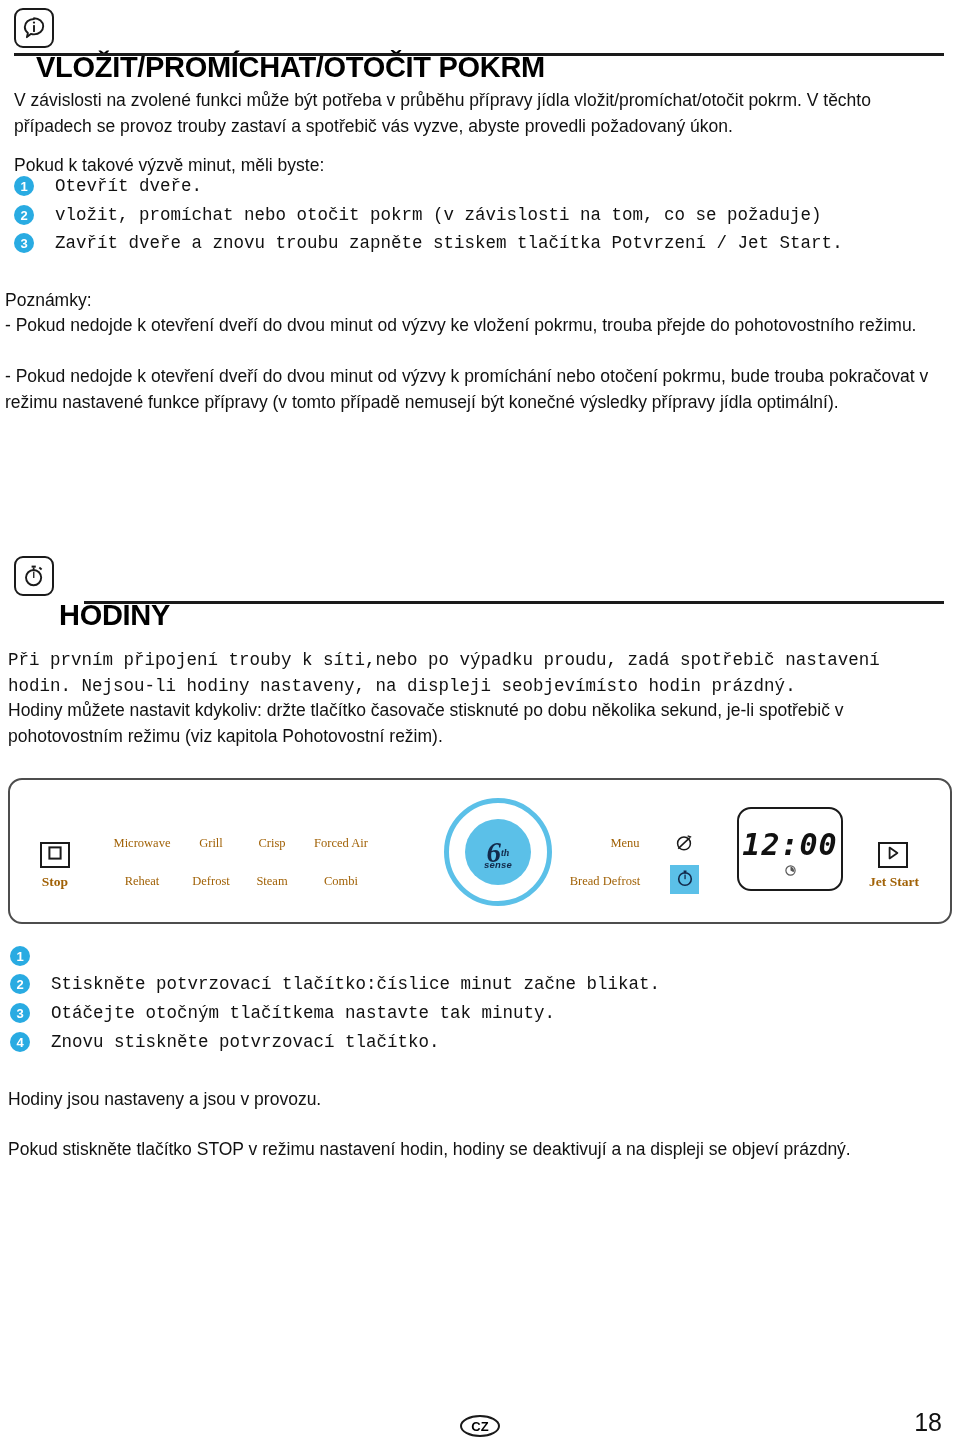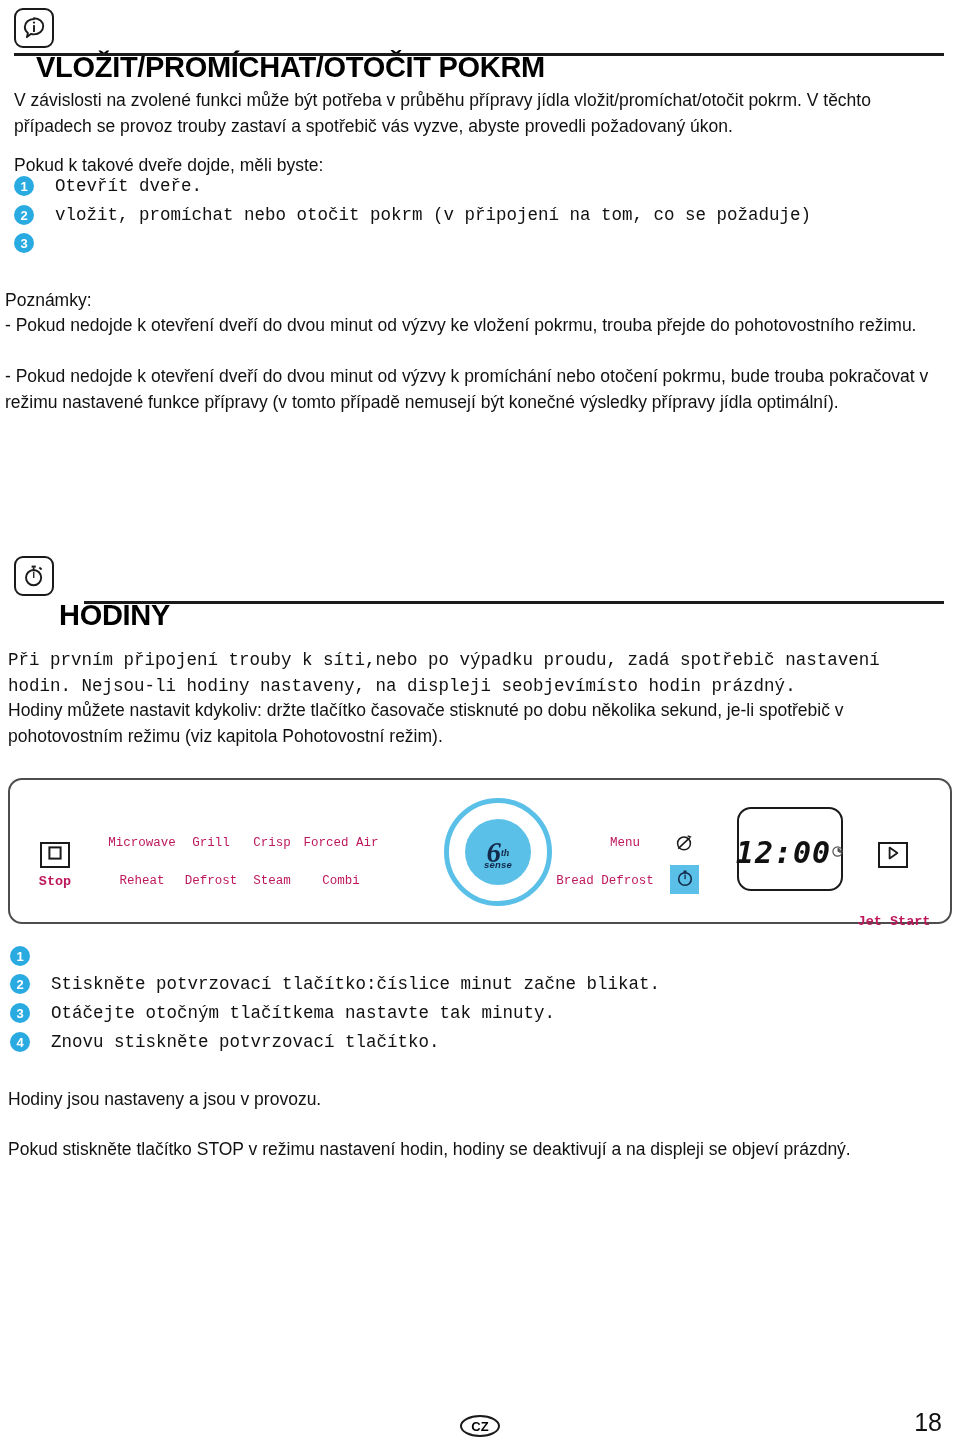--- a/index.html
+++ b/index.html
@@ -118,22 +118,22 @@
     box-sizing: border-box;
     display: flex;
     align-items: center;
     justify-content: center;
   }
   .pnl-lbl {
     position: absolute;
     font-size: 12.5px;
     text-align: center;
     white-space: nowrap;
-    color: #be185d;
-    font-family: Liberation Mono, monospace;
+    color: #a16207;
+    font-family: Liberation Serif, serif;
   }
   .pnl-lbl.bold { font-weight: bold; font-size: 13.5px; }
 
   
   .knob-outer {
     position: absolute;
     width: 108px;
     height: 108px;
     border-radius: 50%;
     border: 5px solid #5BC0E8;
@@ -189,21 +189,21 @@
     position: absolute;
     width: 106px;
     height: 84px;
     border: 2.5px solid #1a1a1a;
     border-radius: 14px;
     box-sizing: border-box;
     background: #ffffff;
     display: flex;
     align-items: center;
     justify-content: center;
-    flex-direction: row;
+    flex-direction: column;
   }
   .lcd-time {
     font-size: 30px;
     font-weight: bold;
     letter-spacing: 1px;
     font-family: "DejaVu Sans Mono", monospace;
     color: #111;
     line-height: 1;
     margin-top: 8px;
     font-style: italic;
@@ -267,33 +267,34 @@
         <circle cx="13" cy="7.6" r="1.15" fill="#1a1a1a"></circle>
         <rect x="12.05" y="10.0" width="1.9" height="7.1" rx="0.6" fill="#1a1a1a"></rect>
       </svg>
     </div>
     <div class="sec-title" style="margin-left:22px; margin-top:5px;">VLOŽIT/PROMÍCHAT/OTOČIT POKRM</div>
   </div>
   <div class="rule" style="left:14px; top:53px; width:930px;"></div>
 
   <div class="txt" style="left:14px; top:88px; width:932px;">V závislosti na zvolené funkci může být potřeba v průběhu přípravy jídla vložit/promíchat/otočit pokrm. V těchto případech se provoz trouby zastaví a spotřebič vás vyzve, abyste provedli požadovaný úkon.</div>
 
-  <div class="txt" style="left:14px; top:153px; width:932px;">Pokud k takové dveře dojde, měli byste:</div>
+  <div class="txt" style="left:14px; top:153px; width:932px;">Pokud k takové výzvě minut, měli byste:</div>
 
   <div class="steps" style="left:14px; top:176px; width:932px;">
     <div class="step">
       <span class="badge">1</span>
       <span class="step-txt">Otevřít dveře.</span>
     </div>
     <div class="step" style="margin-top:8px;">
       <span class="badge">2</span>
-      <span class="step-txt">vložit, promíchat nebo otočit pokrm (v připojení na tom, co se požaduje)</span>
+      <span class="step-txt">vložit, promíchat nebo otočit pokrm (v závislosti na tom, co se požaduje)</span>
     </div>
     <div class="step" style="margin-top:7px;">
       <span class="badge">3</span>
+      <span class="step-txt">Zavřít dveře a znovu troubu zapněte stiskem tlačítka Potvrzení / Jet Start.</span>
     </div>
   </div>
 
   <div class="txt" style="left:5px; top:288px; width:940px;">Poznámky:</div>
   <div class="txt" style="left:5px; top:313px; width:940px;">- Pokud nedojde k otevření dveří do dvou minut od výzvy ke vložení pokrmu, trouba přejde do pohotovostního režimu.</div>
   <div class="txt" style="left:5px; top:364px; width:940px;">- Pokud nedojde k otevření dveří do dvou minut od výzvy k promíchání nebo otočení pokrmu, bude trouba pokračovat v režimu nastavené funkce přípravy (v tomto případě nemusejí být konečné výsledky přípravy jídla optimální).</div>
 
   <div class="sec-head" style="left:14px; top:556px;">
     <div class="sec-icon-box">
       <svg width="26" height="26" viewBox="0 0 26 26" aria-hidden="true">
@@ -372,21 +373,21 @@
         </div>
       </div>
 
       <div class="pnl-btn-box" style="left:868px; top:62px;">
         <span>
           <svg width="16" height="16" viewBox="0 0 16 16" aria-hidden="true">
             <path d="M4.6 2.6 L12.4 8 L4.6 13.4 Z" fill="none" stroke="#1a1a1a" stroke-width="1.8" stroke-linejoin="round"></path>
           </svg>
         </span>
       </div>
-      <div class="pnl-lbl bold" style="left:842px; top:94px; width:84px;margin-top:40px;">Jet Start</div>
+      <div class="pnl-lbl bold" style="left:842px; top:94px; width:84px;">Jet Start</div>
 
     </div>
   </div>
 
   <div class="steps" style="left:10px; top:946px; width:932px;">
     <div class="step">
       <span class="badge">1</span>
     </div>
     <div class="step" style="margin-top:8px;">
       <span class="badge">2</span>

